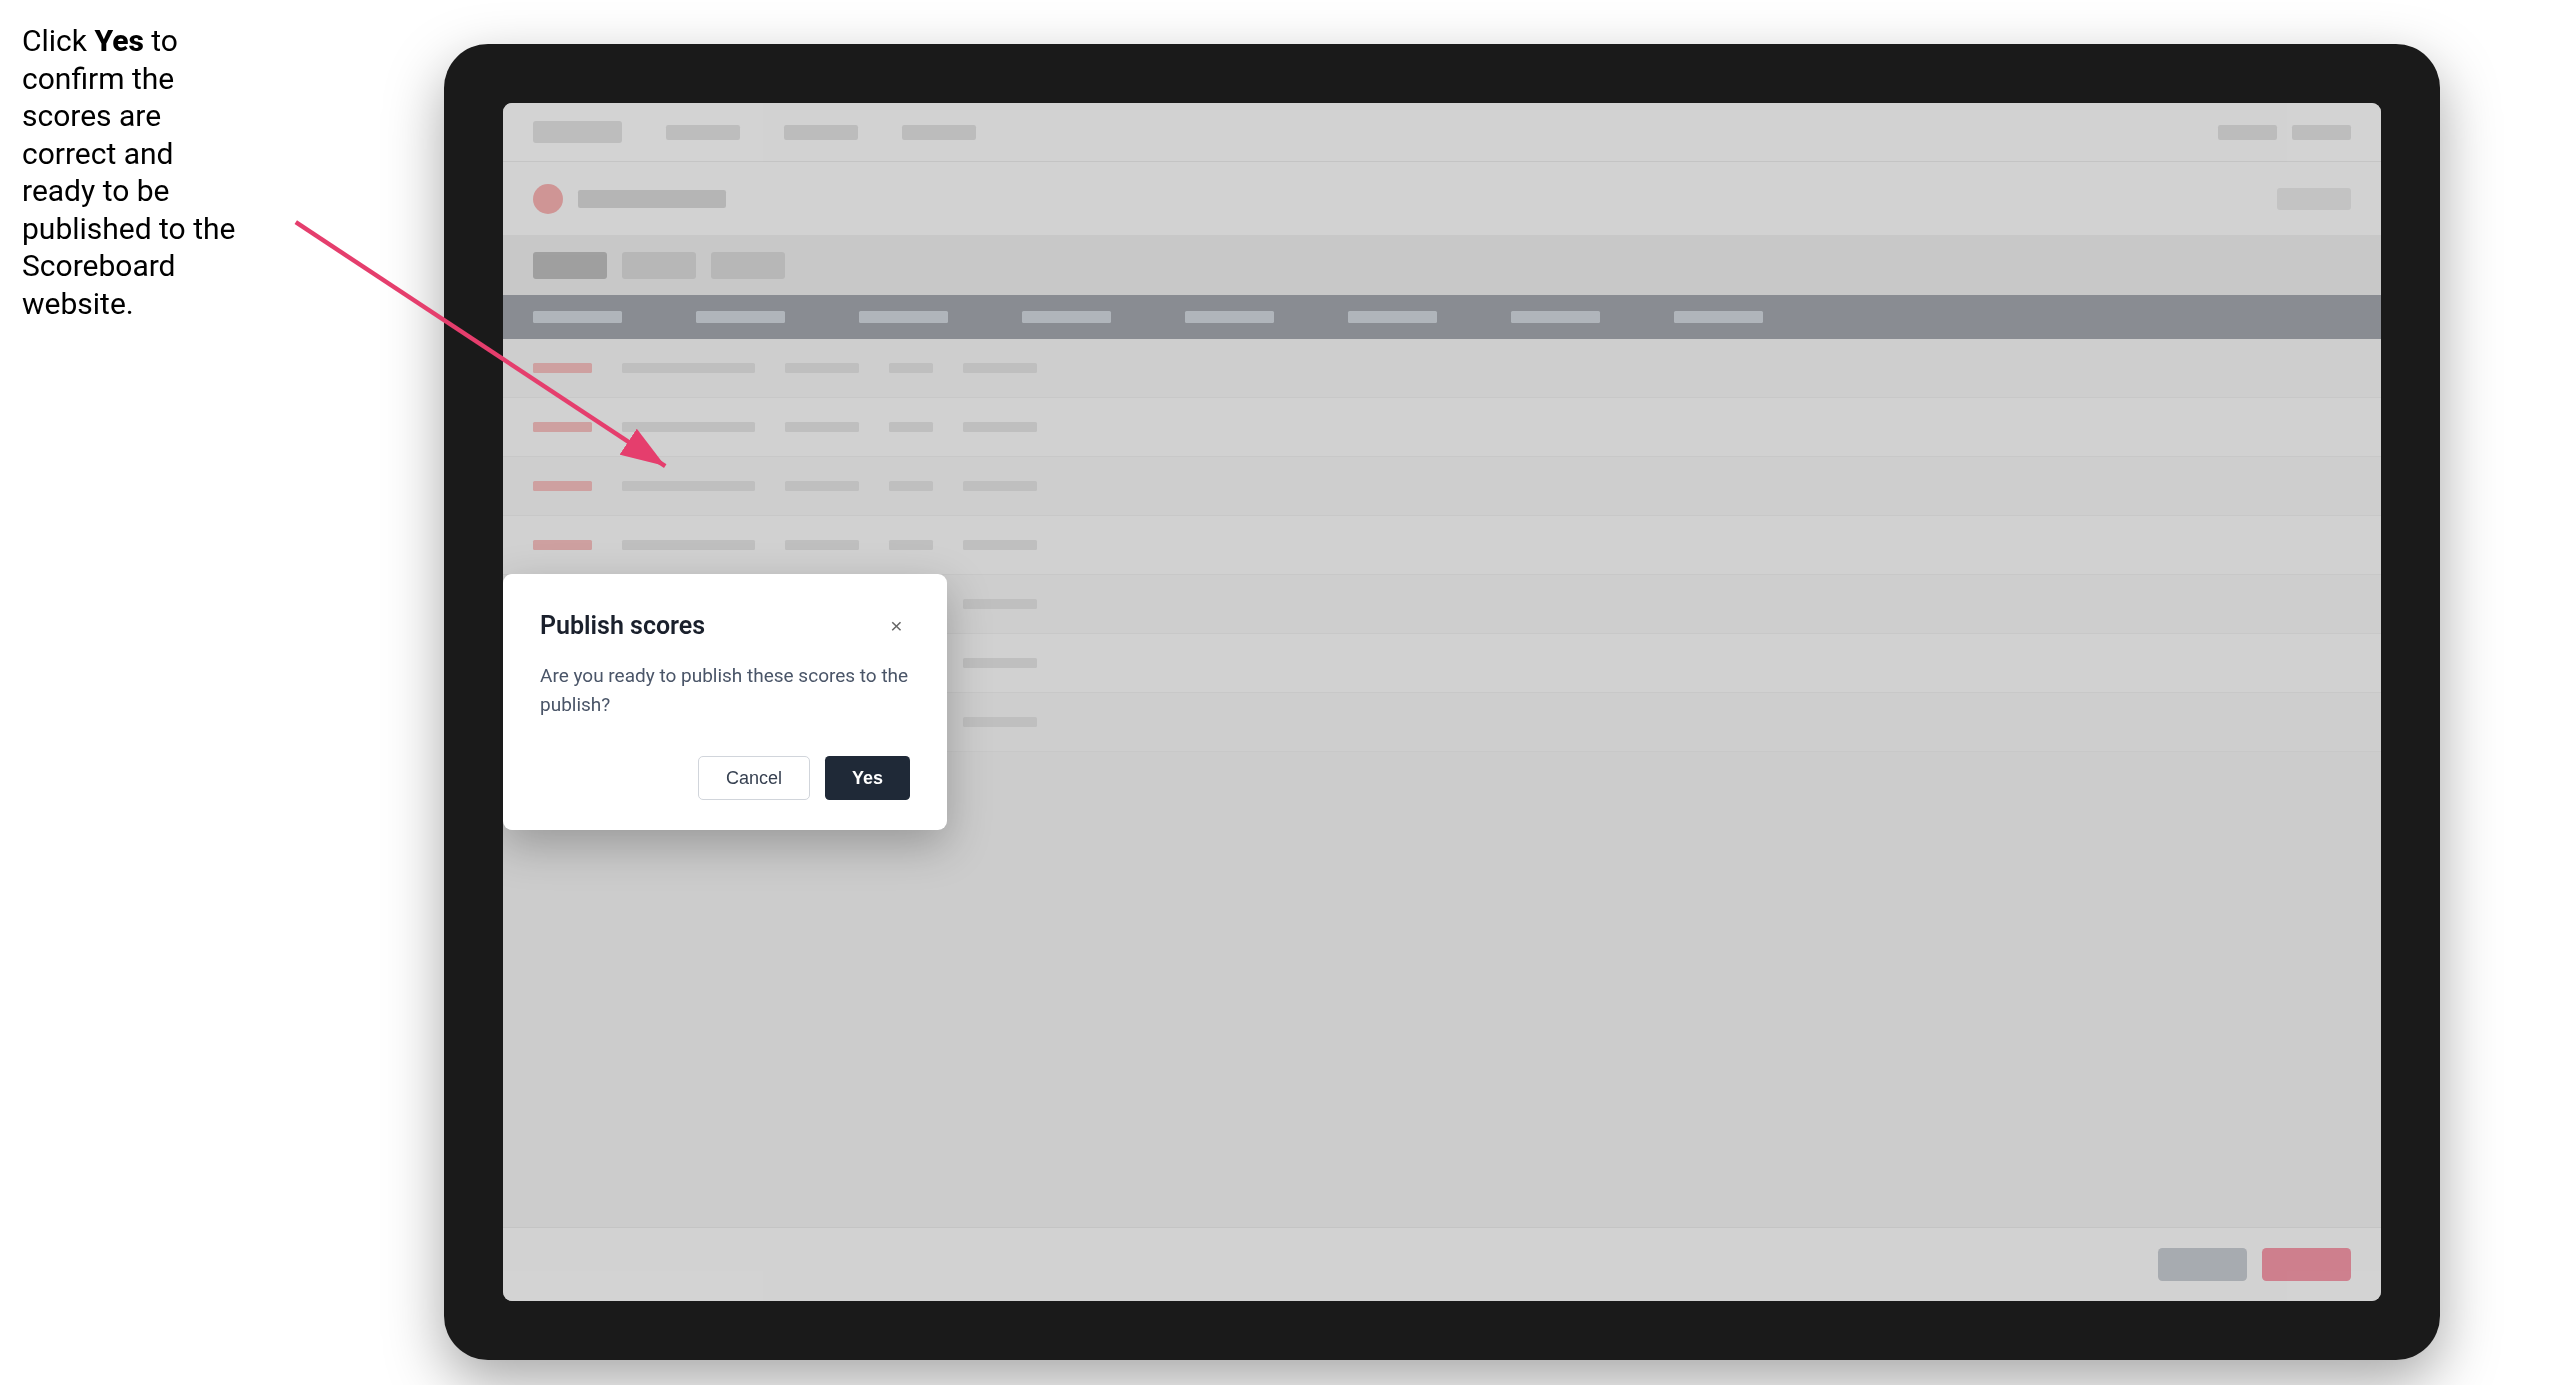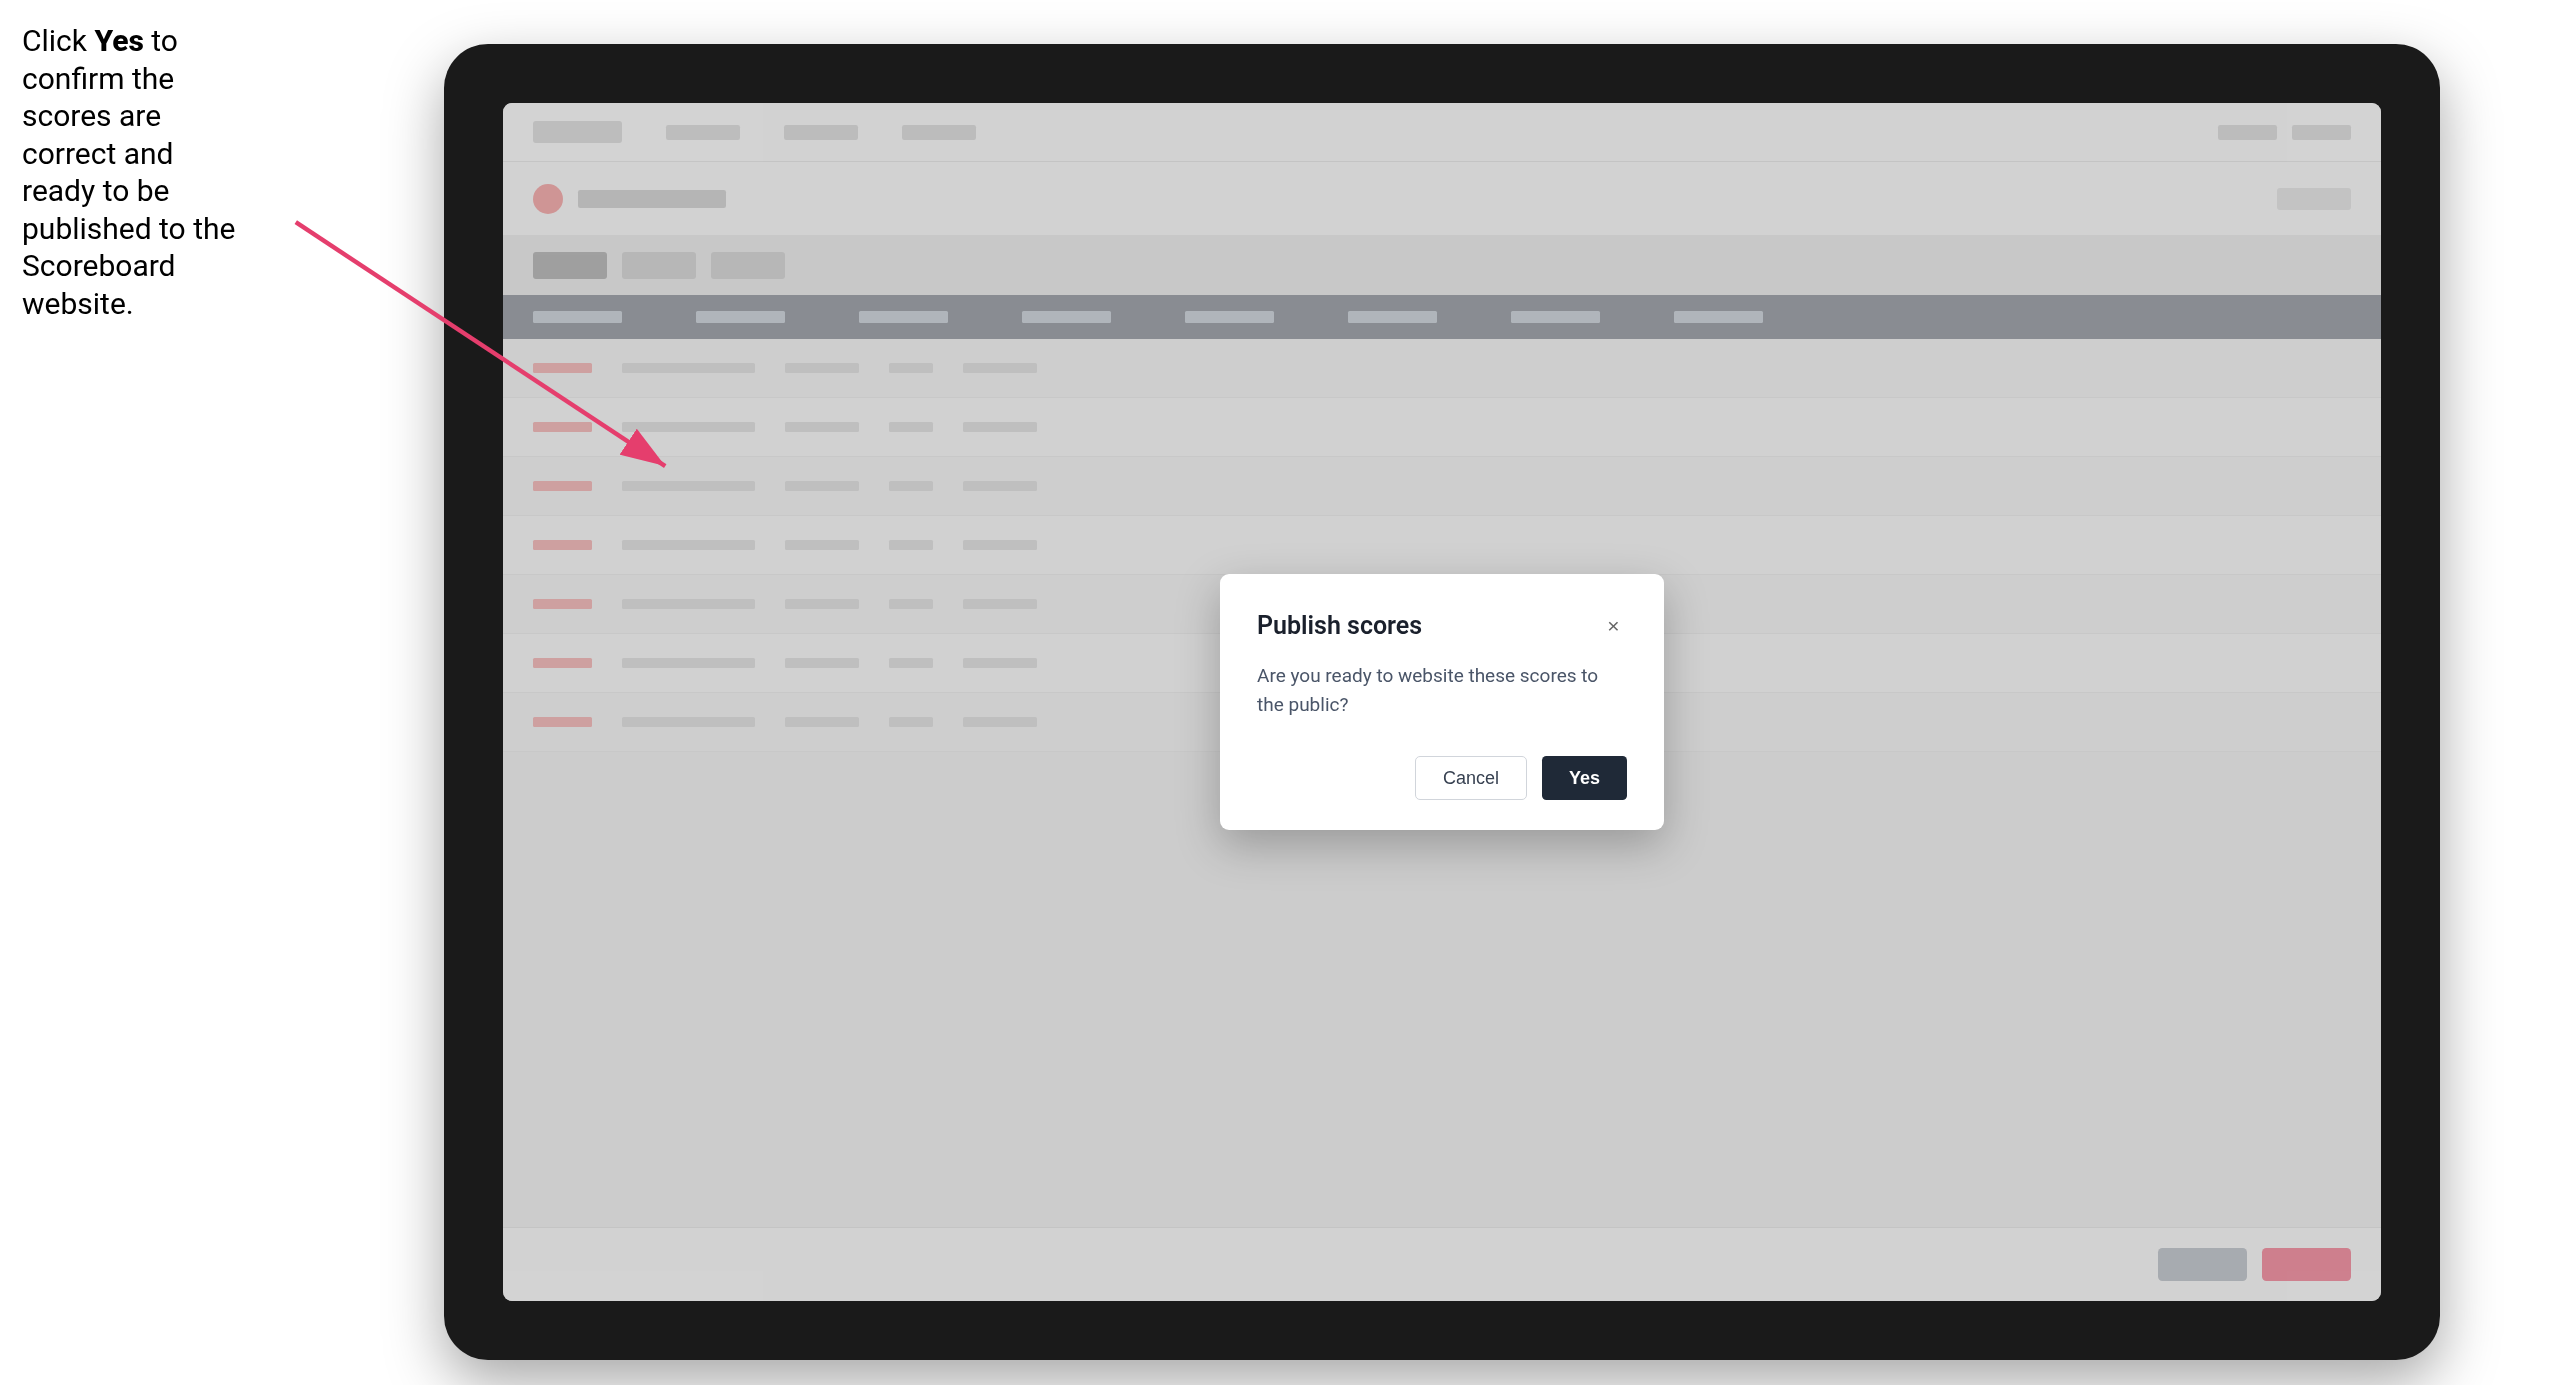--- a/index.html
+++ b/index.html
@@ -254,21 +254,21 @@
       background: #f43f5e;
     }
 
     
     .modal-overlay {
       position: absolute;
       inset: 0;
       background: rgba(0,0,0,0.15);
       display: flex;
       align-items: center;
-      justify-content: center;
+      justify-content: flex-start;
       z-index: 10;
     }
 
     .modal {
       background: #ffffff;
       border-radius: 9px;
       box-shadow: 0 15px 44px rgba(0,0,0,0.25);
       width: 444px;
       padding: 37px 37px 30px 37px;
       position: relative;
@@ -462,21 +462,21 @@
       <div class="bottom-btn gray"></div>
       <div class="bottom-btn pink"></div>
     </div>
 
     <div class="modal-overlay">
       <div class="modal">
         <div class="modal-header">
           <span class="modal-title">Publish scores</span>
           <button class="modal-close">×</button>
         </div>
-        <div class="modal-body">Are you ready to website these scores to the public?</div>
+        <div class="modal-body">Are you ready to publish these scores to the publish?</div>
         <div class="modal-footer">
           <button class="btn-cancel">Cancel</button>
           <button class="btn-yes">Yes</button>
         </div>
       </div>
     </div>
 
   </div>
 </div>
 

